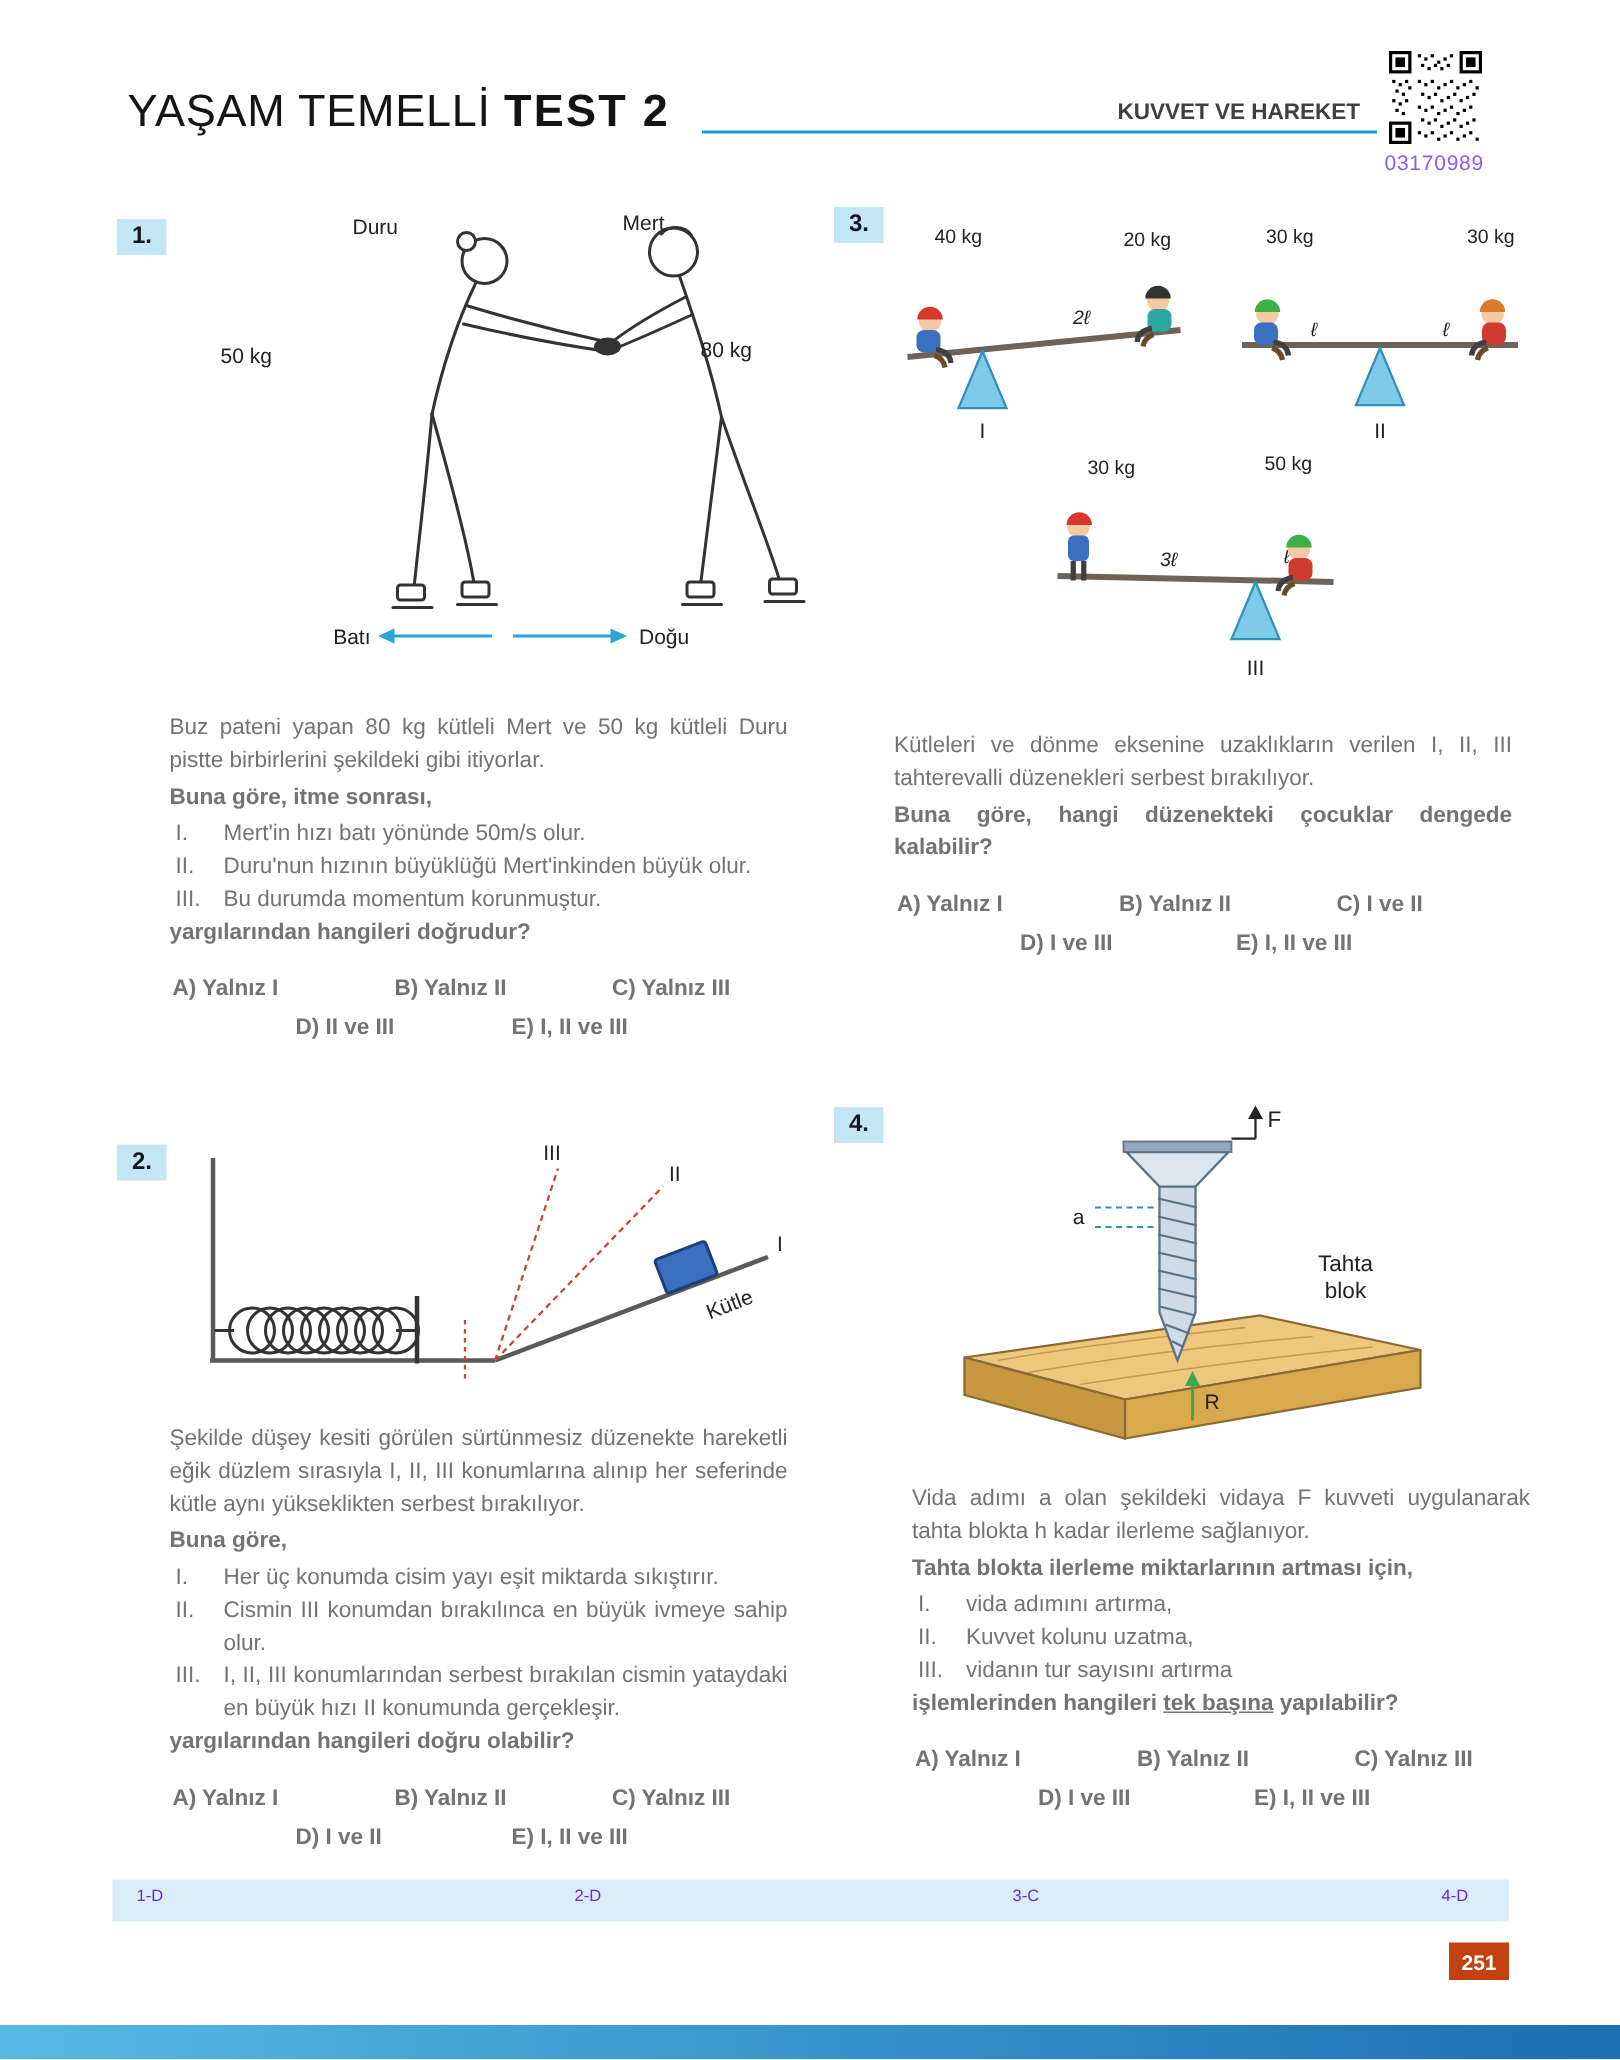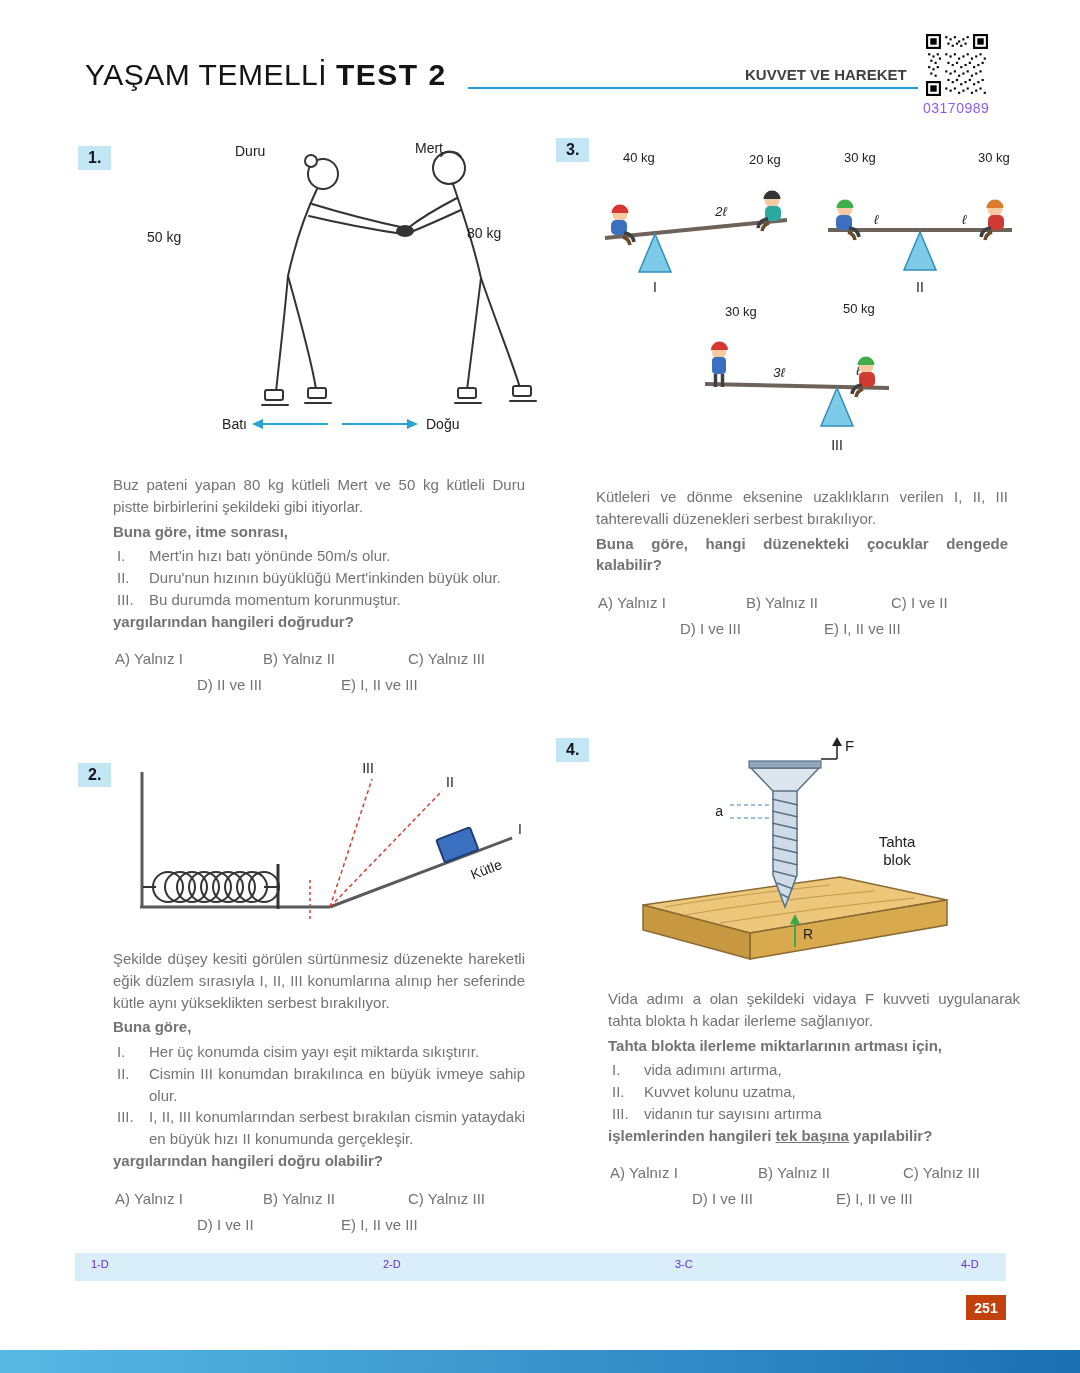--- a/index.html
+++ b/index.html
@@ -20,21 +20,21 @@
   .qbadge { position:absolute; background:#c3e6f5; color:#15151f; font-weight:bold; font-size:16px; padding:3px 10px; }
   
   .qtext { position:absolute; width:412px; font-size:15px; line-height:1.45; color:#737373; }
   .qtext p { text-align:justify; margin:0 0 3px 0; }
   .lead { font-weight:bold; }
   .item { display:flex; margin:0; }
   .item .rn { flex:none; width:36px; padding-left:4px; }
   .item .it { flex:1; text-align:justify; }
   .opts { position:relative; height:24px; margin-top:16px; }
   .opts.row2 { margin-top:2px; }
-  .opts span { position:absolute; top:0; white-space:nowrap; }
+  .opts span { position:absolute; top:0; white-space:nowrap;font-weight:bold; }
   .oA{left:2px} .oB{left:150px} .oC{left:295px} .oD{left:84px} .oE{left:228px}
   .fig { position:absolute; }
   svg text { font-family:"Liberation Sans", sans-serif; }
   .underlined { text-decoration:underline; }
   
   .footer-strip { position:absolute; left:75px; top:1253px; width:931px; height:28px; background:#d9eef8; }
   .footer-strip span { position:absolute; top:5px; font-weight:normal; font-size:11px; color:#6d28d9; }
   .fa1{left:16px} .fa2{left:308px} .fa3{left:600px} .fa4{left:886px}
   .pagenum { position:absolute; left:966px; top:1295px; width:40px; height:25px; background:#c2410c;
              color:#fff; font-weight:bold; font-size:14px; display:flex; align-items:center; justify-content:center; }

